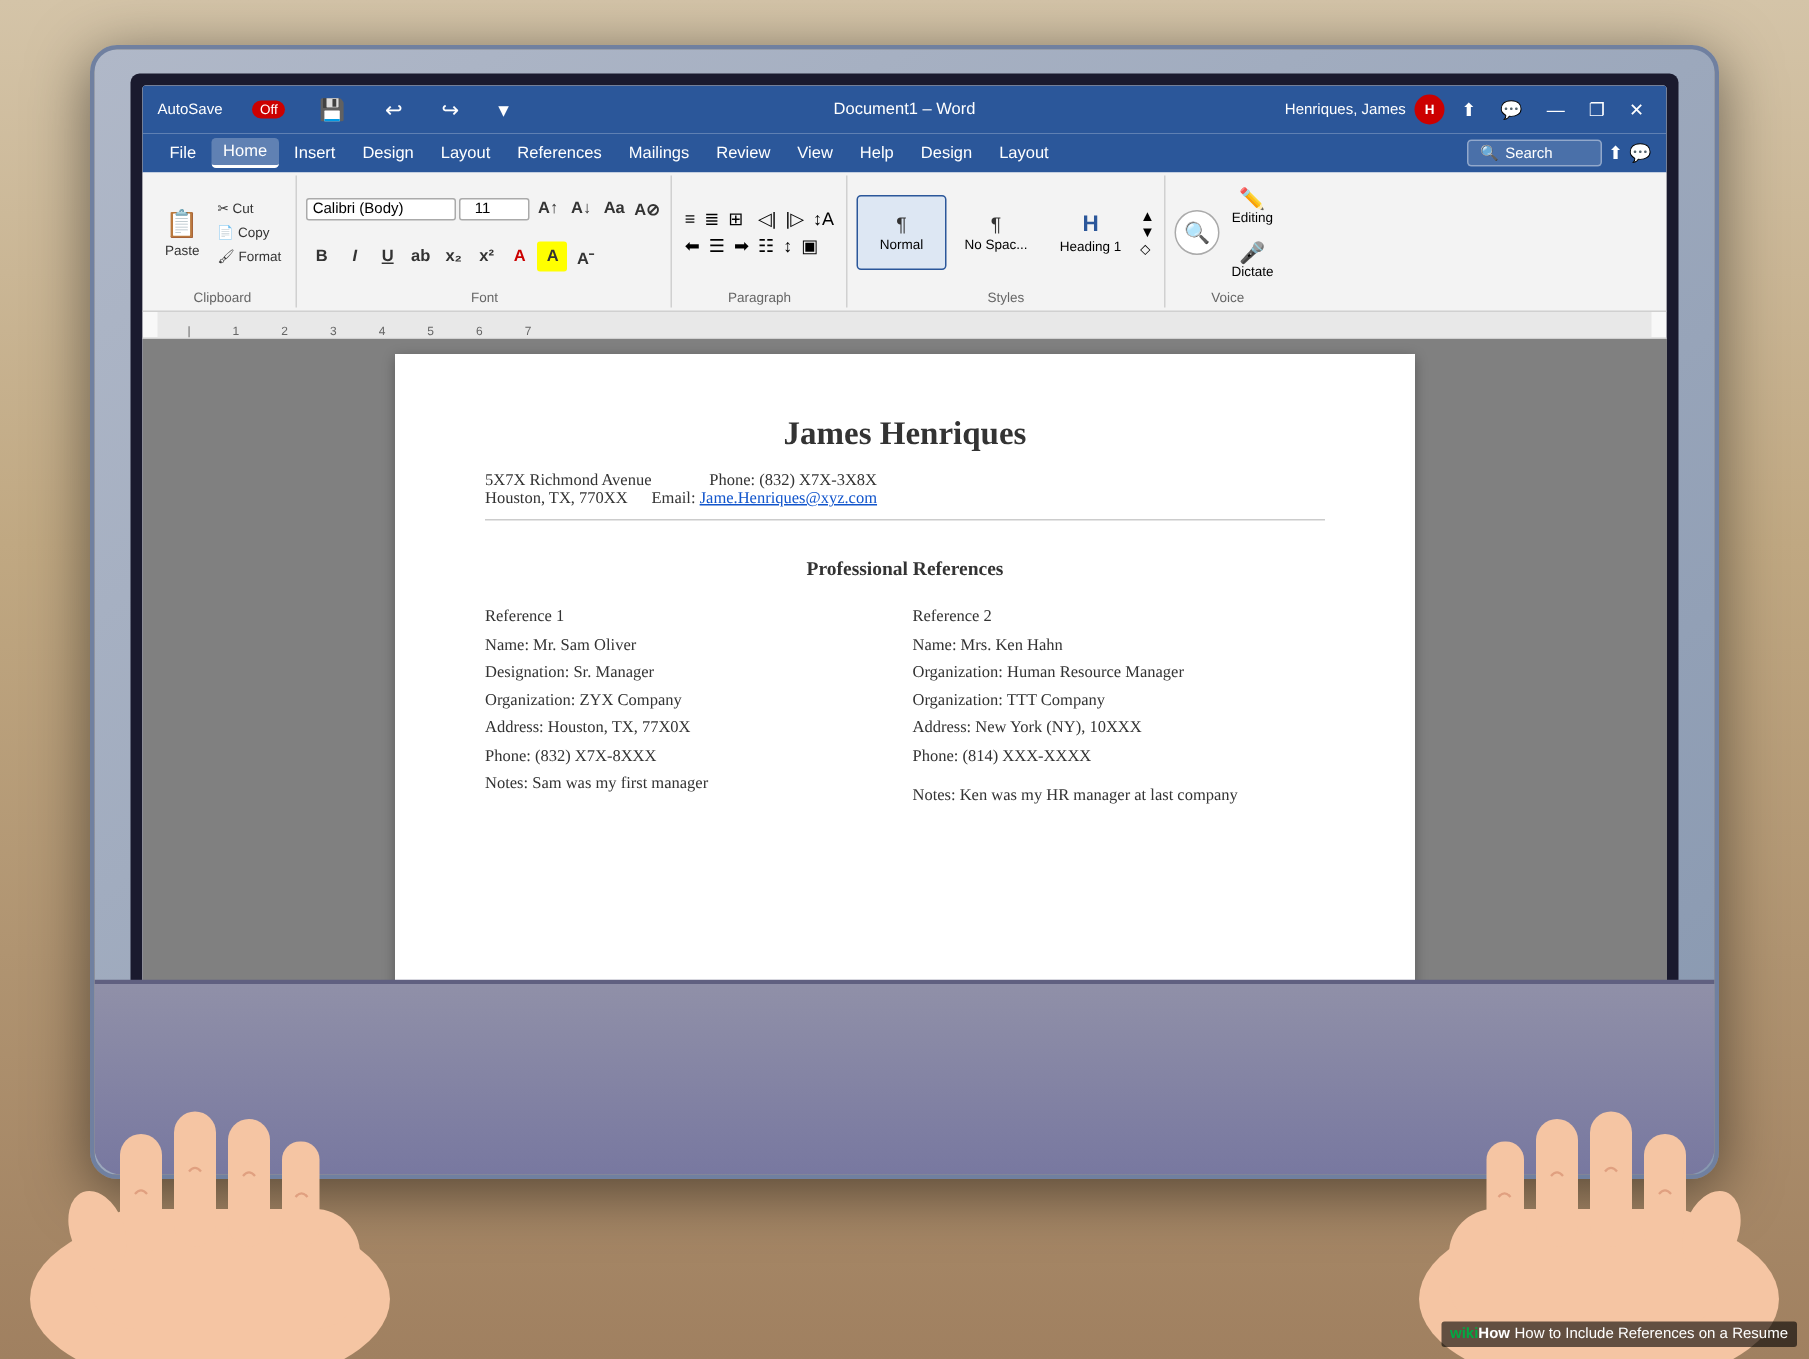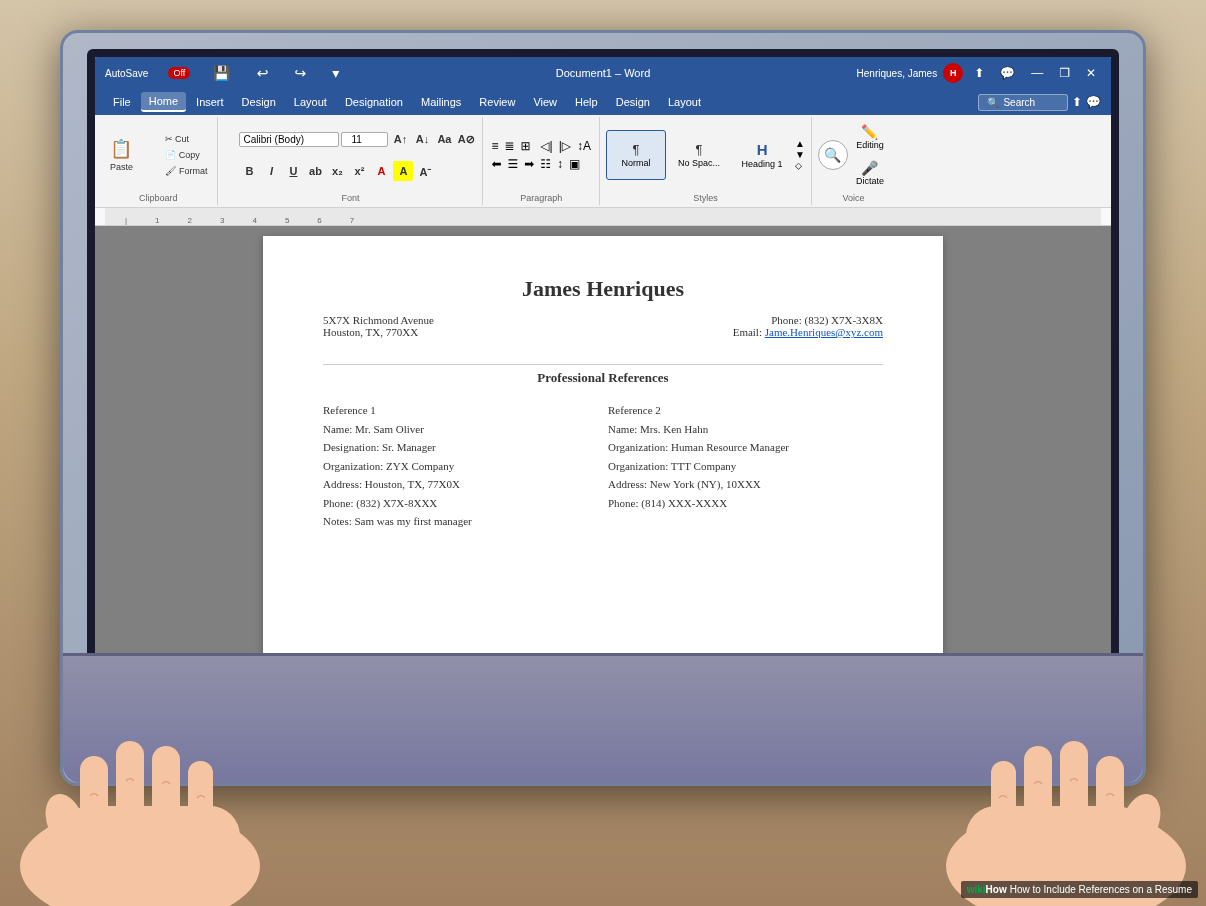--- a/index.html
+++ b/index.html
@@ -217,27 +217,25 @@
     }
     .ribbon-btn .icon {
       font-size: 18px;
     }
     .ribbon-btn-sm {
       padding: 2px 4px;
       border-radius: 2px;
       cursor: pointer;
       font-size: 9px;
       color: #333;
-      margin-left: 20px;
     }
     .font-controls {
       display: flex;
       flex-direction: column;
       gap: 12px;
-      margin-left: 15px;
     }
     .font-row {
       display: flex;
       align-items: center;
       gap: 2px;
     }
     .font-select {
       background: #fff;
       border: 1px solid #aaa;
       border-radius: 2px;
@@ -371,26 +369,25 @@
       text-align: center;
       font-size: 22px;
       font-weight: bold;
       color: #333;
       margin-bottom: 12px;
       font-family: 'Times New Roman', serif;
     }
 
     .doc-contact {
       display: flex;
-      justify-content: space-between;
       font-size: 11px;
       color: #333;
       border-bottom: 1px solid #ccc;
-      padding-bottom: 26px;
-      margin-bottom: 5px;
+      padding-bottom: 8px;
+      margin-bottom: 24px;
       font-family: 'Times New Roman', serif;
     }
 
     .doc-section-title {
       text-align: center;
       font-size: 13px;
       font-weight: bold;
       color: #333;
       margin-bottom: 16px;
       font-family: 'Times New Roman', serif;
@@ -550,21 +547,21 @@
           <span class="win-btn">✕</span>
         </div>
       </div>
 
       <div class="menu-bar">
         <span class="menu-item">File</span>
         <span class="menu-item active">Home</span>
         <span class="menu-item">Insert</span>
         <span class="menu-item">Design</span>
         <span class="menu-item">Layout</span>
-        <span class="menu-item">Designation</span>
+        <span class="menu-item">References</span>
         <span class="menu-item">Mailings</span>
         <span class="menu-item">Review</span>
         <span class="menu-item">View</span>
         <span class="menu-item">Help</span>
         <span class="menu-item">Design</span>
         <span class="menu-item">Layout</span>
         <div class="menu-bar-right">
           <div class="search-box">
             <span>🔍</span>
             <span>Search</span>
@@ -743,20 +740,21 @@
               <p style="margin-top:0">Notes: Sam was my first manager</p>
             </div>
 
             <div class="ref-block">
               <p>Reference 2</p>
               <p>Name: Mrs. Ken Hahn</p>
               <p>Organization: Human Resource Manager</p>
               <p>Organization: TTT Company</p>
               <p>Address: New York (NY), 10XXX</p>
               <p>Phone: (814) XXX-XXXX</p>
+              <p style="margin-top:8px">Notes: Ken was my HR manager at last company</p>
             </div>
           </div>
 
         </div>
       </div>
 
       <div class="status-bar">
         <span class="status-item">Page 1 of 1</span>
         <span class="status-item">1 of 79 words</span>
         <span class="status-item">📝</span>

